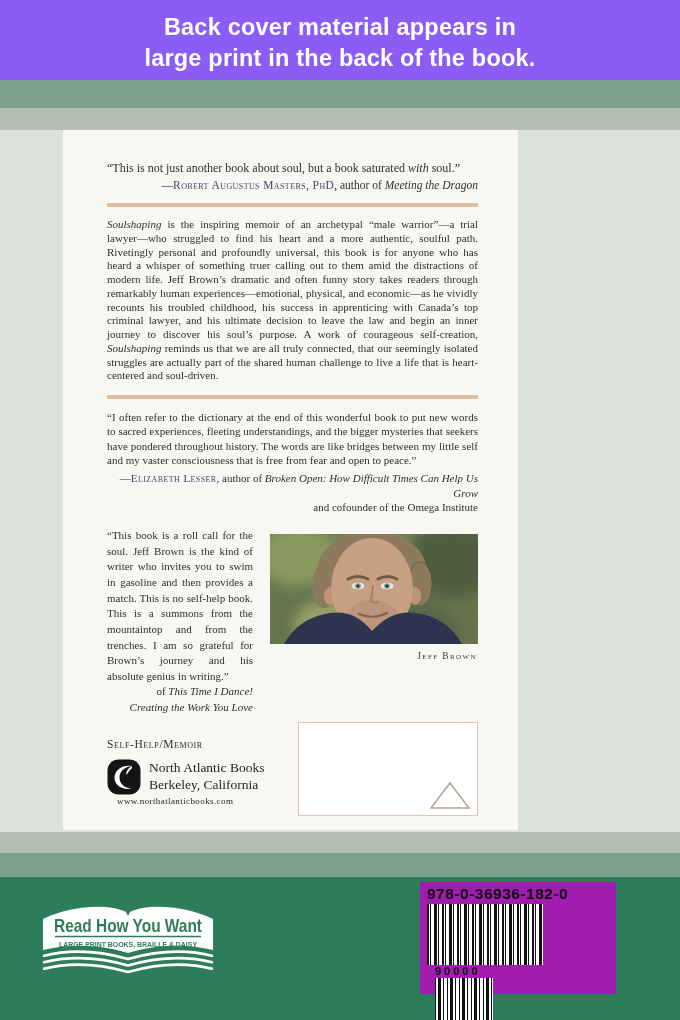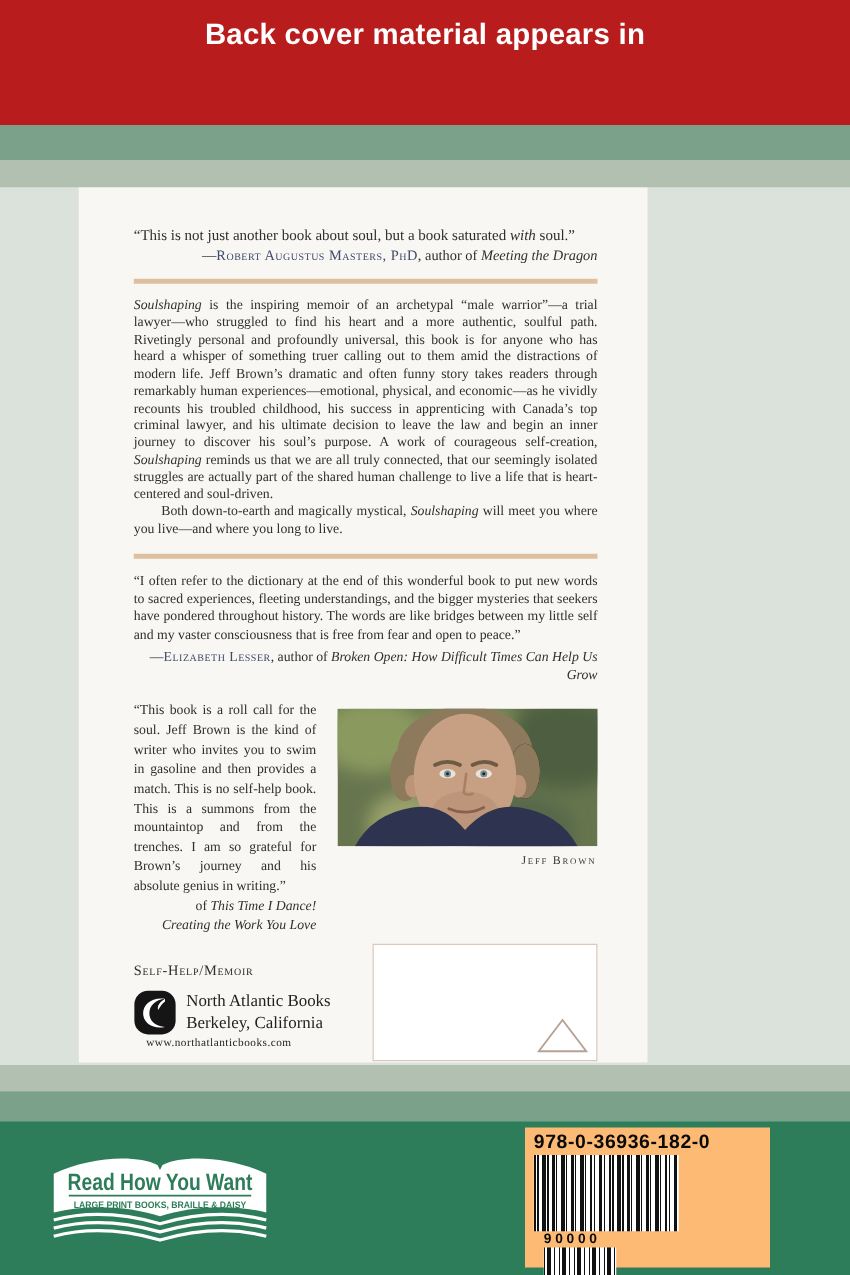--- a/index.html
+++ b/index.html
@@ -1,19 +1,19 @@
 <!DOCTYPE html>
 <html><head>
 <meta charset="utf-8">
 <style>
   * { margin:0; padding:0; box-sizing:border-box; }
   html,body { width:680px; height:1020px; overflow:hidden; background:#DBE1DB; }
   body { font-family:"Liberation Serif", serif; }
 
-  .banner { height:100px; background:#b91c1c; color:#fff; text-align:center;
+  .banner { height:80px; background:#8b5cf6; color:#fff; text-align:center;
     font-family:"Liberation Sans", sans-serif; font-weight:700; font-size:23.5px;
     line-height:31px; padding-top:12px; letter-spacing:.2px; }
   .band { width:100%; }
   .band-med { height:28px; background:#7BA18B; }
   .band-light { height:22px; background:#B1C0B1; }
 
   .main { height:702px; background:#DBE1DB; }
   .cover { margin-left:63px; width:455px; height:700px; background:#F8F7F4;
     padding:30px 40px 0 44px; color:#2f2f2f; }
 
@@ -51,55 +51,56 @@
   .website { font-size:9px; letter-spacing:.4px; margin-left:10px; margin-top:1px; color:#1f1f1f; }
 
   .isbn-box { position:absolute; top:-16px; right:0; width:180px; height:94px;
     background:#fff; border:1px solid #DCC8BB; }
   .tri { position:absolute; right:6px; bottom:4px; }
 
   .footer { height:145px; background:#2E7D5A; position:relative; }
   .rhyw { position:absolute; left:40px; top:26px; }
 
   .barcode { position:absolute; left:420px; top:5px; width:196px; height:112px;
-    background:#fdba74; padding:3px 7px; font-family:"Liberation Sans", sans-serif; color:#0a0a0a; }
+    background:#a21caf; padding:3px 7px; font-family:"Liberation Sans", sans-serif; color:#0a0a0a; }
   .bc-isbn { font-size:15.5px; font-weight:600; letter-spacing:.5px; white-space:nowrap; }
   .bc-row { display:flex; margin-top:1px;flex-direction:column; }
   .bc-main { width:116px; height:61px;
     background:repeating-linear-gradient(90deg,#111 0 2px,#fff 2px 3px,#111 3px 4px,#fff 4px 7px,#111 7px 10px,#fff 10px 11px,#111 11px 12px,#fff 12px 15px); }
   .bc-right { margin-left:8px; width:58px; }
   .bc-addon { font-size:11px; font-weight:600; letter-spacing:3px; line-height:1.1; text-align:left; white-space:nowrap; }
   .bc-right-bars { height:48px; margin-top:1px;
     background:repeating-linear-gradient(90deg,#111 0 1px,#fff 1px 3px,#111 3px 6px,#fff 6px 8px,#111 8px 9px,#fff 9px 12px); }
   .bc-num { font-size:12.5px; font-weight:600; letter-spacing:2.5px; margin-top:2px; white-space:nowrap; }
 </style>
 </head>
 <body>
 
 <div class="banner">
   <div>Back cover material appears in</div>
+  <div>large print in the back of the book.</div>
 </div>
 <div class="band band-med"></div>
 <div class="band band-light"></div>
 
 <div class="main">
   <div class="cover">
 
     <div class="q1"><span>“This is not just another book about soul, but a book saturated </span><span class="it">with</span><span> soul.”</span></div>
     <div class="q1-attr"><span>—</span><span class="sc">Robert Augustus Masters, PhD</span><span>, author of </span><span class="it">Meeting the Dragon</span></div>
 
     <div class="rule rule-1"></div>
 
     <p class="para"><span class="it">Soulshaping</span><span> is the inspiring memoir of an archetypal “male warrior”—a trial lawyer—who struggled to find his heart and a more authentic, soulful path. Rivetingly personal and profoundly universal, this book is for anyone who has heard a whisper of something truer calling out to them amid the distractions of modern life. Jeff Brown’s dramatic and often funny story takes readers through remarkably human experiences—emotional, physical, and economic—as he vividly recounts his troubled childhood, his success in apprenticing with Canada’s top criminal lawyer, and his ultimate decision to leave the law and begin an inner journey to discover his soul’s purpose. A work of courageous self-creation, </span><span class="it">Soulshaping</span><span> reminds us that we are all truly connected, that our seemingly isolated struggles are actually part of the shared human challenge to live a life that is heart-centered and soul-driven.</span></p>
-    <p class="para para-2"><span>Both down-to-earth and magically mystical, </span><span class="it">Soulshaping</span><span> will meet you where you live—and where you long to live.</span></p>
 
     <div class="rule rule-2"></div>
 
     <div class="q2">“I often refer to the dictionary at the end of this wonderful book to put new words to sacred experiences, fleeting understandings, and the bigger mysteries that seekers have pondered throughout history. The words are like bridges between my little self and my vaster consciousness that is free from fear and open to peace.”</div>
     <div class="q2-attr1"><span>—</span><span class="sc">Elizabeth Lesser</span><span>, author of </span><span class="it">Broken Open: How Difficult Times Can Help Us Grow</span></div>
+    <div class="q2-attr2">and cofounder of the Omega Institute</div>
 
     <div class="q3row">
       <div class="q3col">
         <div>“This book is a roll call for the soul. Jeff Brown is the kind of writer who invites you to swim in gasoline and then provides a match. This is no self-help book. This is a summons from the mountaintop and from the trenches. I am so grateful for Brown’s journey and his absolute genius in writing.”</div>
         <div class="q3-attr2"><span>of </span><span class="it">This Time I Dance!</span></div>
         <div class="q3-attr3"><span class="it">Creating the Work You Love</span></div>
       </div>
       <div class="photo-col">
         <svg class="photo" viewBox="0 0 208 110" aria-label="photo of author">
           <defs>

